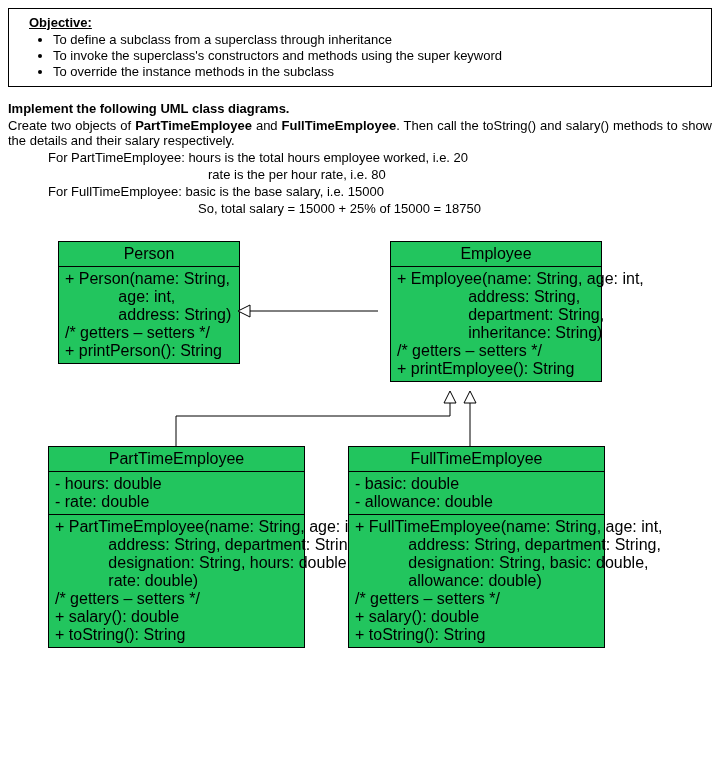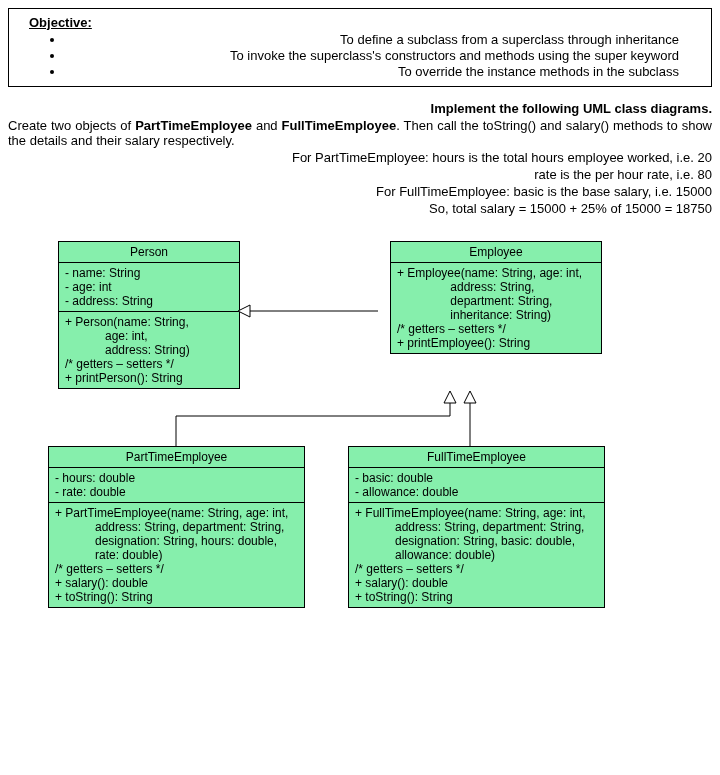--- a/index.html
+++ b/index.html
@@ -20,44 +20,42 @@
       font-weight: bold;
       text-decoration: underline;
       margin-bottom: 2px;
     }
     .bullet-list {
       margin: 0;
       padding-left: 24px;
     }
     .bullet-item {
       list-style-type: disc;
-      margin: 1px 12px;
-      text-align: right;
+      margin: 1px 0;
     }
     .para {
       margin: 0 0 2px 0;
-      text-align: right;
     }
     .justify {
       text-align: justify;
     }
     .indent {
       margin-left: 40px;
     }
     .diagram-area {
       position: relative;
       width: 700px;
       height: 400px;
       margin-top: 25px;
     }
     .uml-box {
       position: absolute;
       border: 1px solid #000;
-      background: #86efac;
-      font-size: 12px;
+      background: #22c55e;
+      font-size: 16px;
       font-family: Arial, sans-serif;
     }
     .uml-section {
       border-bottom: 1px solid #000;
       padding: 3px 6px;
     }
     .uml-section:last-child {
       border-bottom: none;
     }
     .uml-title {
@@ -92,23 +90,20 @@
   <p class="para indent">For PartTimeEmployee: hours is the total hours employee worked, i.e. 20</p>
   <p class="para" style="margin-left:200px">rate is the per hour rate, i.e. 80</p>
   <p class="para indent">For FullTimeEmployee: basic is the base salary, i.e. 15000</p>
   <p class="para" style="margin-left:190px">So, total salary = 15000 + 25% of 15000 = 18750</p>
 </div>
 
 <div class="diagram-area">
 
   <div class="uml-box" style="left:50px; top:0; width:180px;">
     <div class="uml-section uml-title">Person</div>
-    <div class="uml-section" style="white-space:pre-line">- name: String
-- age: int
-- address: String</div>
     <div class="uml-section" style="white-space:pre">+ Person(name: String,
             age: int,
             address: String)
 /* getters – setters */
 + printPerson(): String</div>
   </div>
 
   <div class="uml-box" style="left:382px; top:0; width:210px;">
     <div class="uml-section uml-title">Employee</div>
     <div class="uml-section" style="white-space:pre">+ Employee(name: String, age: int,

